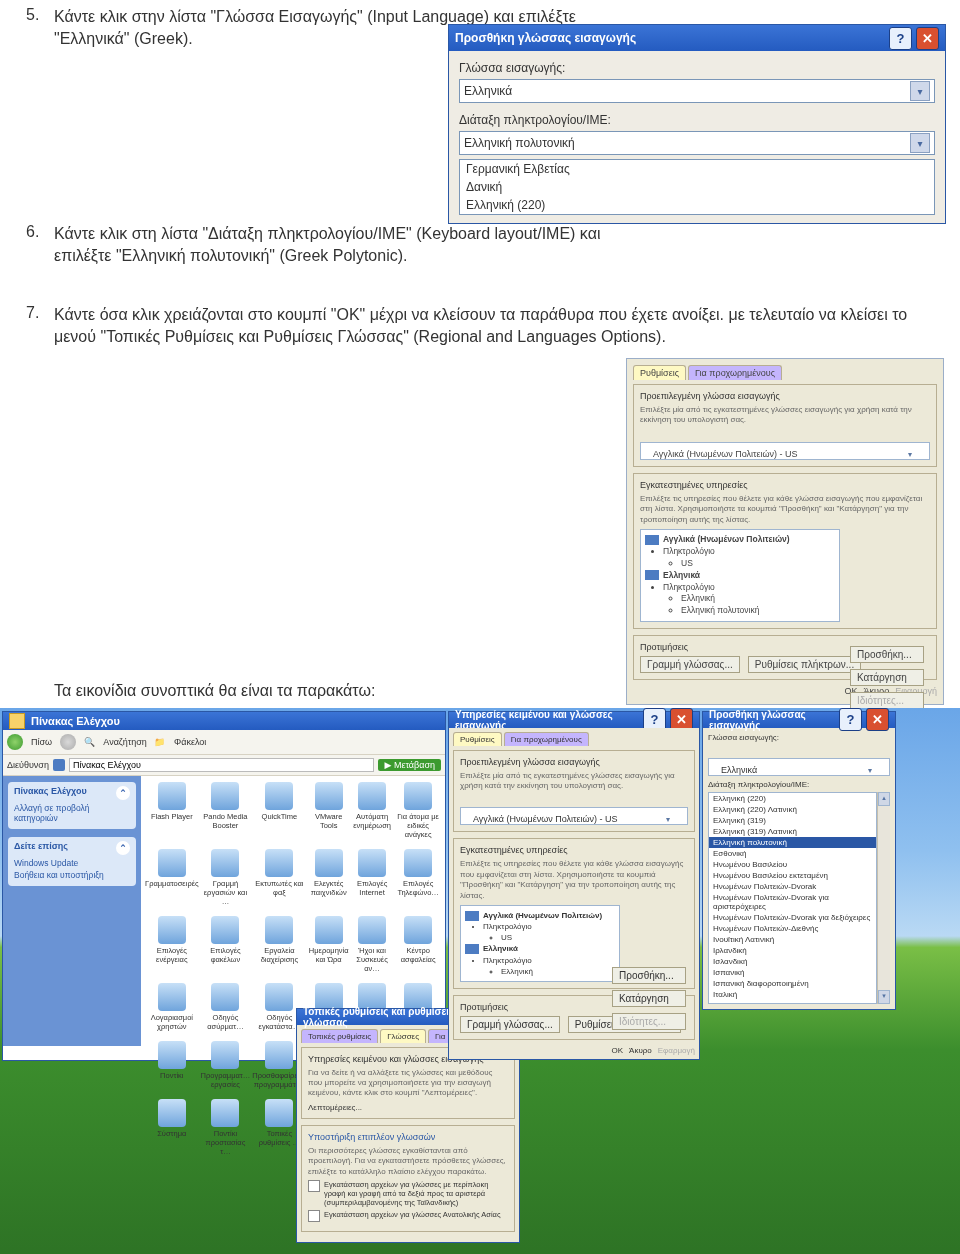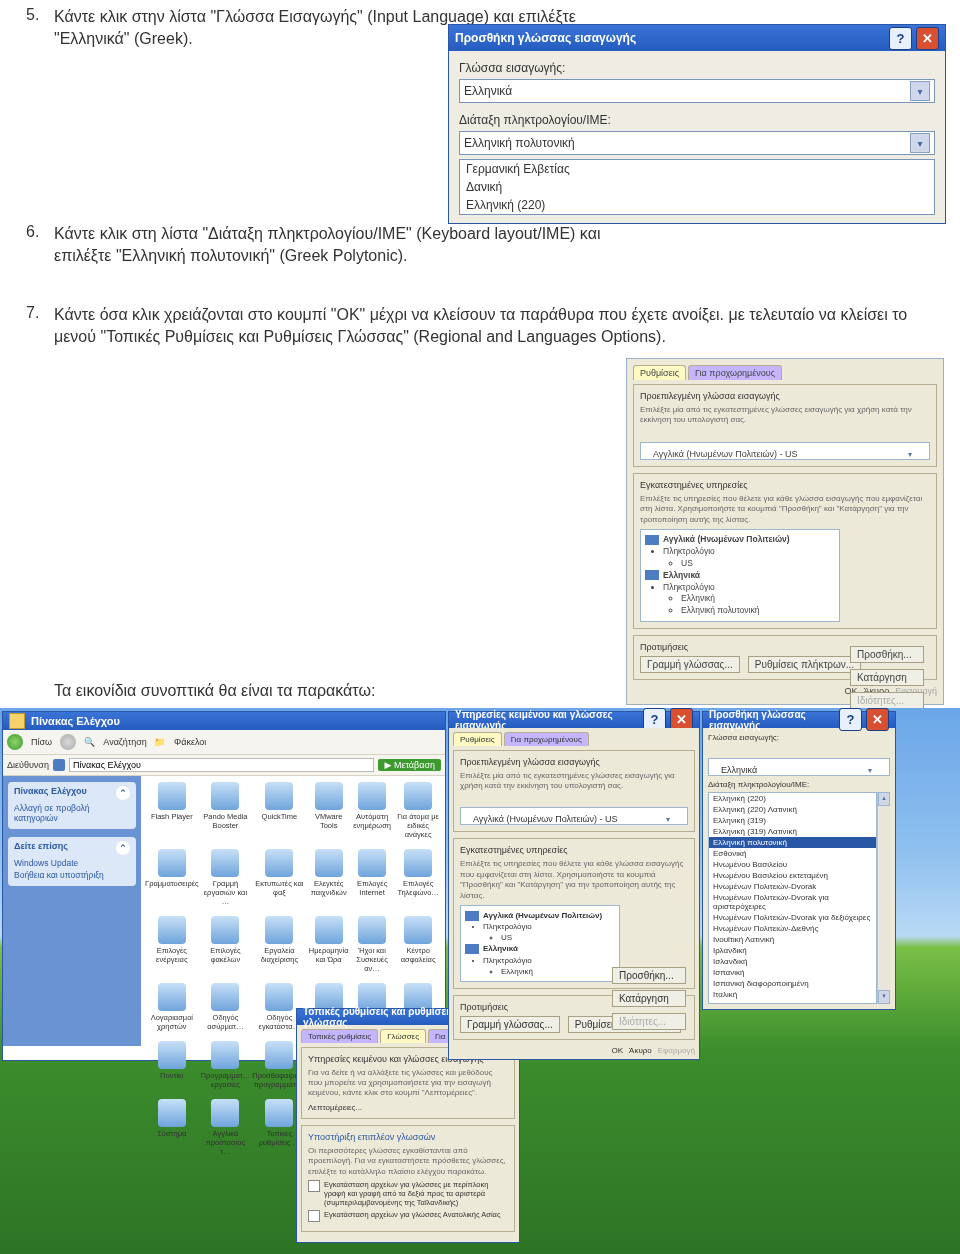--- a/index.html
+++ b/index.html
@@ -353,21 +353,21 @@
             <div class="cpi">
               <div class="ic"></div>
               <span>Συνδέσεις δικτύου</span>
             </div>
             <div class="cpi">
               <div class="ic"></div>
               <span>Σύστημα</span>
             </div>
             <div class="cpi">
               <div class="ic"></div>
-              <span>Αγγλικά προστασίας τ…</span>
+              <span>Ποντίκι προστασίας τ…</span>
             </div>
             <div class="cpi">
               <div class="ic"></div>
               <span>Τοπικές ρυθμίσεις …</span>
             </div>
           </div>
       </div>
     </div>
 
     <div class="dlg" id="d3">

